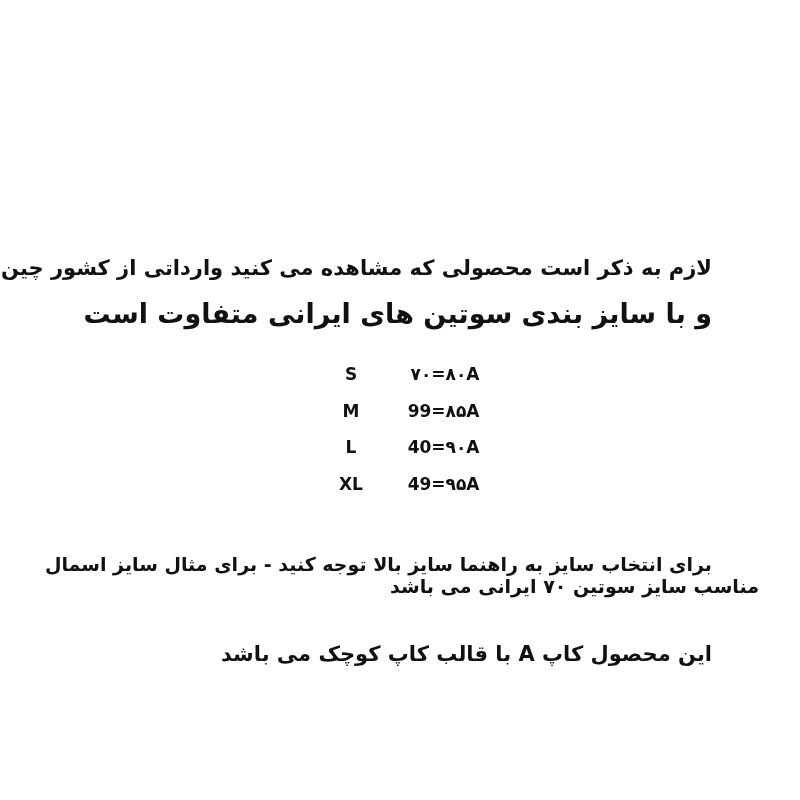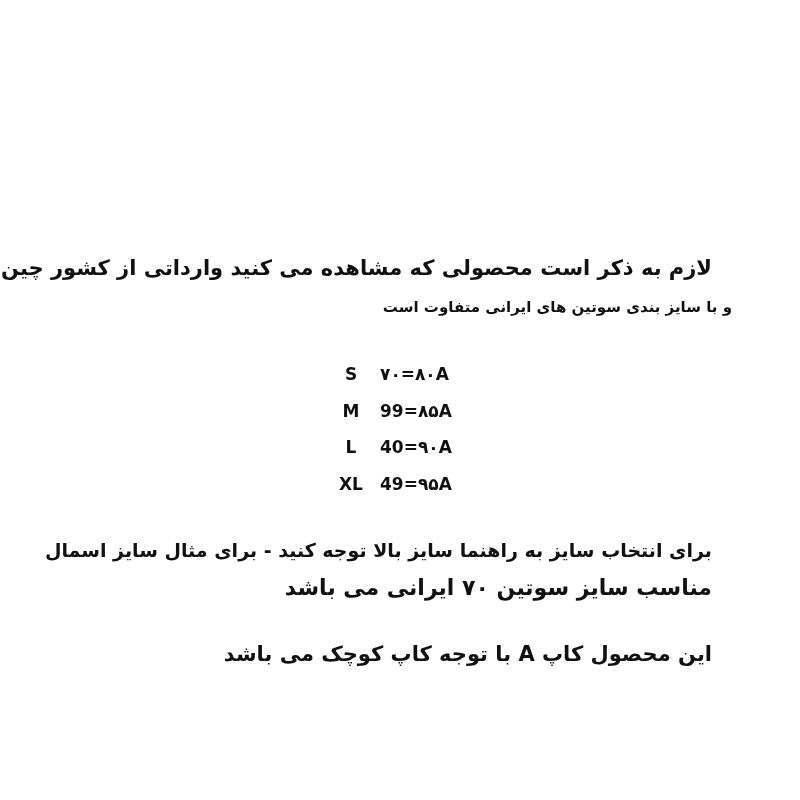--- a/index.html
+++ b/index.html
@@ -5,28 +5,28 @@
     html, body { margin: 0; padding: 0; }
     body {
       width: 800px; height: 800px; background: #ffffff; position: relative;
       font-family: "DejaVu Sans", sans-serif; color: #111111; overflow: hidden;
     }
     .line {
       position: absolute; left: 0; width: 712px; 
       direction: rtl; font-weight: bold; white-space: nowrap;
     }
     .l1 { top: 256px; font-size: 21px; }
-    .l2 { top: 298px; font-size: 15px; margin-left: 20px; }
-    .l3 { top: 539px; font-size: 19px; }
-    .l4 { top: 575px; font-size: 22px; }
+    .l2 { top: 298px; font-size: 27px; }
+    .l3 { top: 553px; font-size: 19px; }
+    .l4 { top: 575px; font-size: 19px; padding-left: 47px; }
     .l5 { top: 642px; font-size: 21px; }
     .size-table { position: absolute; left: 330px; top: 356px; width: 150px; }
     .size-row { height: 36.5px; display: flex; align-items: center; font-size: 17px; font-weight: bold; }
     .size-label { width: 42px; text-align: center; direction: ltr; }
-    .size-value { flex: 1; text-align: left; padding-left: 8px; direction: ltr; letter-spacing: 0.5px; }
+    .size-value { flex: 1; text-align: right; padding-left: 8px; direction: ltr; letter-spacing: 0.5px; }
   </style>
 </head>
 <body>
 
 <div class="line l1">لازم به ذکر است محصولی که مشاهده می کنید وارداتی از کشور چین بوده</div>
 <div class="line l2">و با سایز بندی سوتین های ایرانی متفاوت است</div>
 
 <div class="size-table">
   <div class="size-row">
     <span class="size-label">S</span>
@@ -41,13 +41,13 @@
     <span class="size-value">40=۹۰A</span>
   </div>
   <div class="size-row">
     <span class="size-label">XL</span>
     <span class="size-value">49=۹۵A</span>
   </div>
 </div>
 
 <div class="line l3">برای انتخاب سایز به راهنما سایز بالا توجه کنید - برای مثال سایز اسمال</div>
 <div class="line l4">مناسب سایز سوتین ۷۰ ایرانی می باشد</div>
-<div class="line l5">این محصول کاپ A با توجه کاپ کوچک می باشد</div>
+<div class="line l5">این محصول کاپ A با قالب کاپ کوچک می باشد</div>
 
 </body></html>

